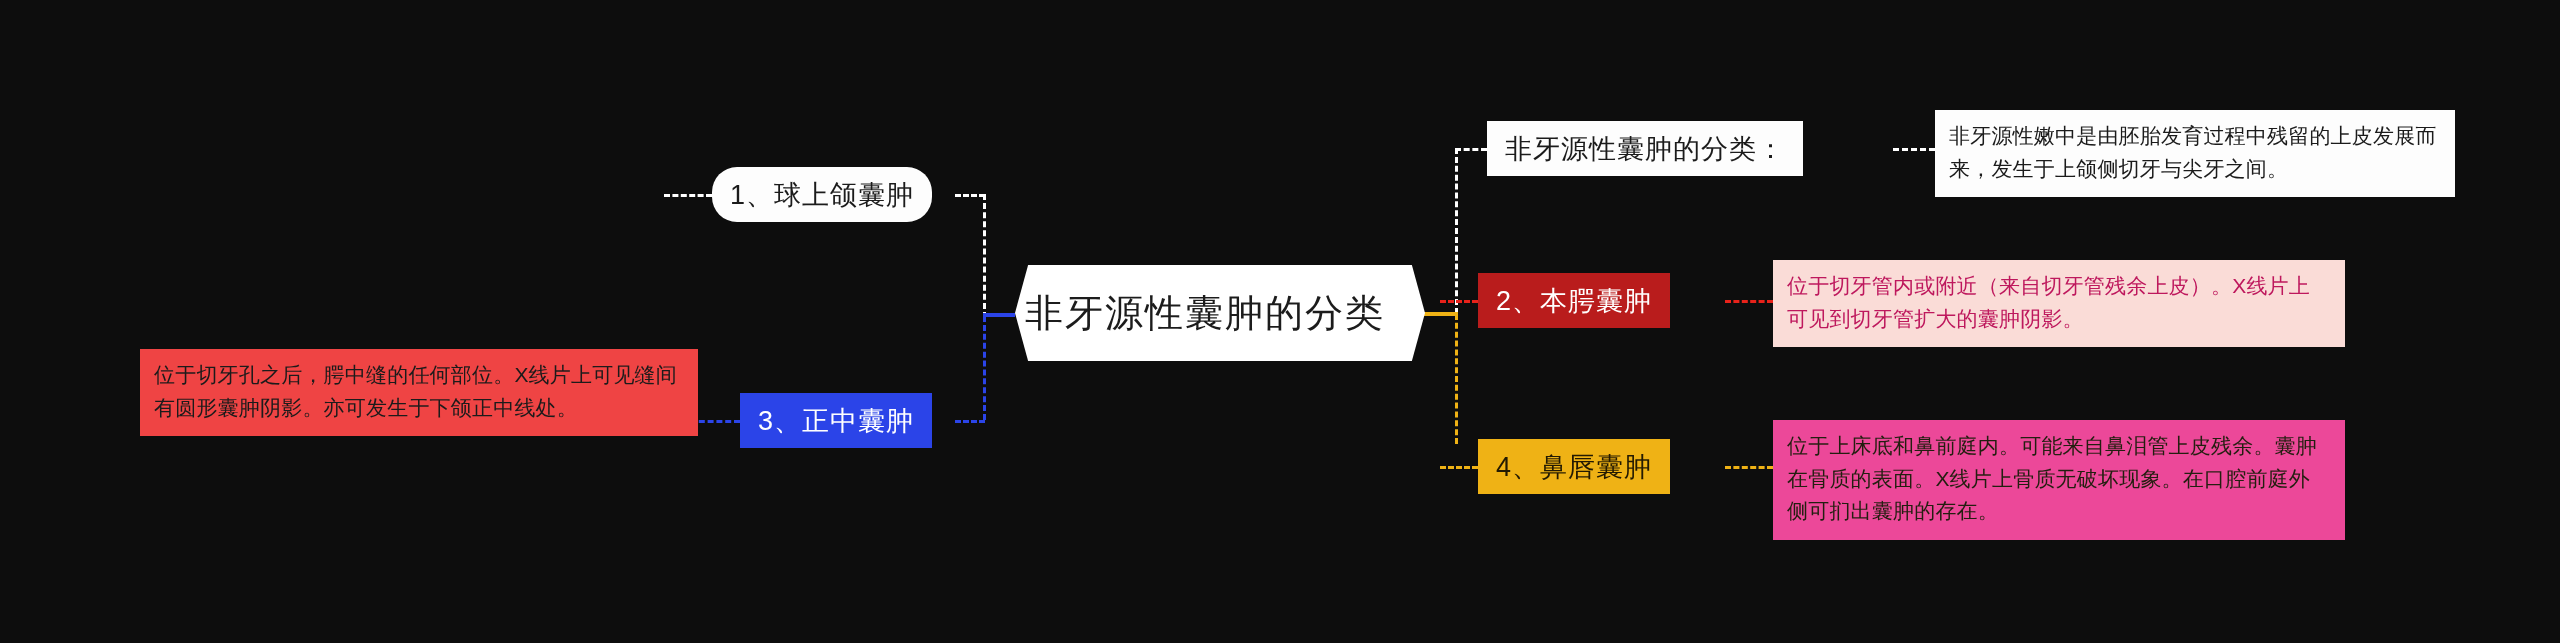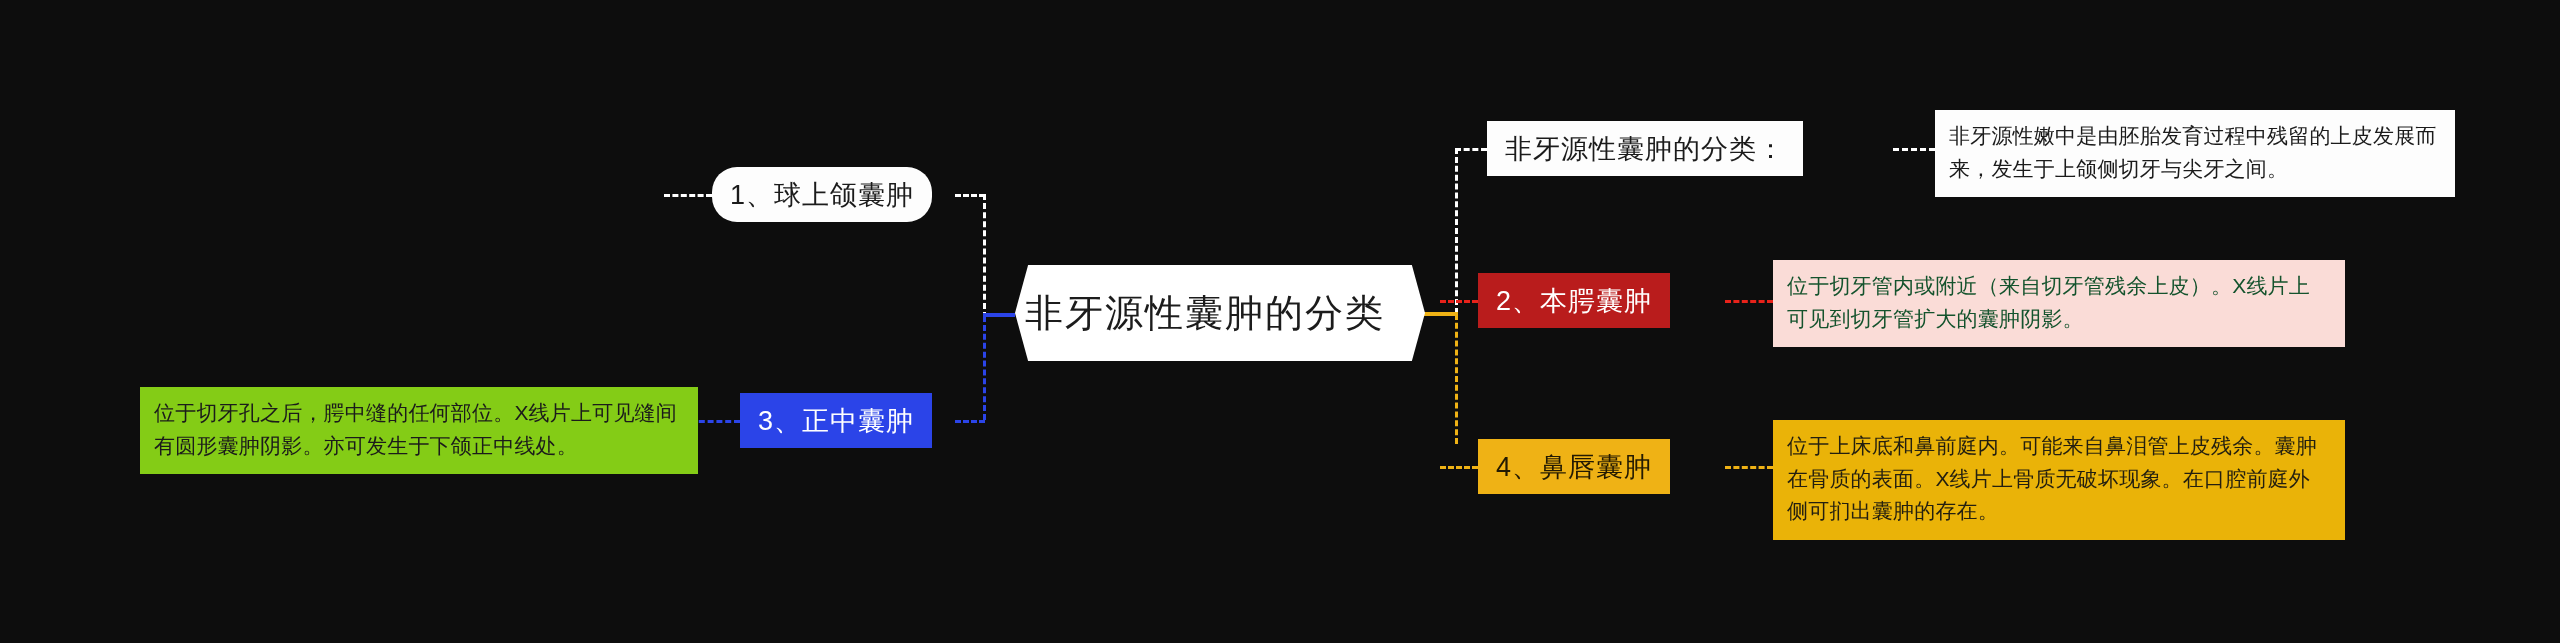--- a/index.html
+++ b/index.html
@@ -44,26 +44,26 @@
     font-size: 38px;
     letter-spacing: 2px;
     color: #1c1c1c;
     white-space: nowrap;
     background: #ffffff;
     justify-content: flex-end;
     clip-path: polygon(3.2% 0, 96.8% 0, 100% 50%, 96.8% 100%, 3.2% 100%, 0 50%);
     padding: 0 40px;
   }
   .white-bg   { background: #fdfdfd; color: #1b1b1b; }
-  .lav-bg     { background: #84cc16; color: #1b1b1b; margin-top: 38px; }
+  .lav-bg     { background: #ef4444; color: #1b1b1b; }
   .blue-bg    { background: #2b44e8; color: #ffffff; }
   .red-bg     { background: #b91c1c; color: #ffffff; }
-  .pink-bg    { background: #fadcd7; color: #14532d; }
+  .pink-bg    { background: #fadcd7; color: #be185d; }
   .yellow-bg  { background: #efb215; color: #231a02; }
-  .cream-bg   { background: #eab308; color: #231f10; }
+  .cream-bg   { background: #ec4899; color: #231f10; }
 
   
   .hline, .vline {
     position: absolute;
   }
   .hline {
     height: 0;
     border-top-width: 3px;
     border-top-style: dashed;
   }

